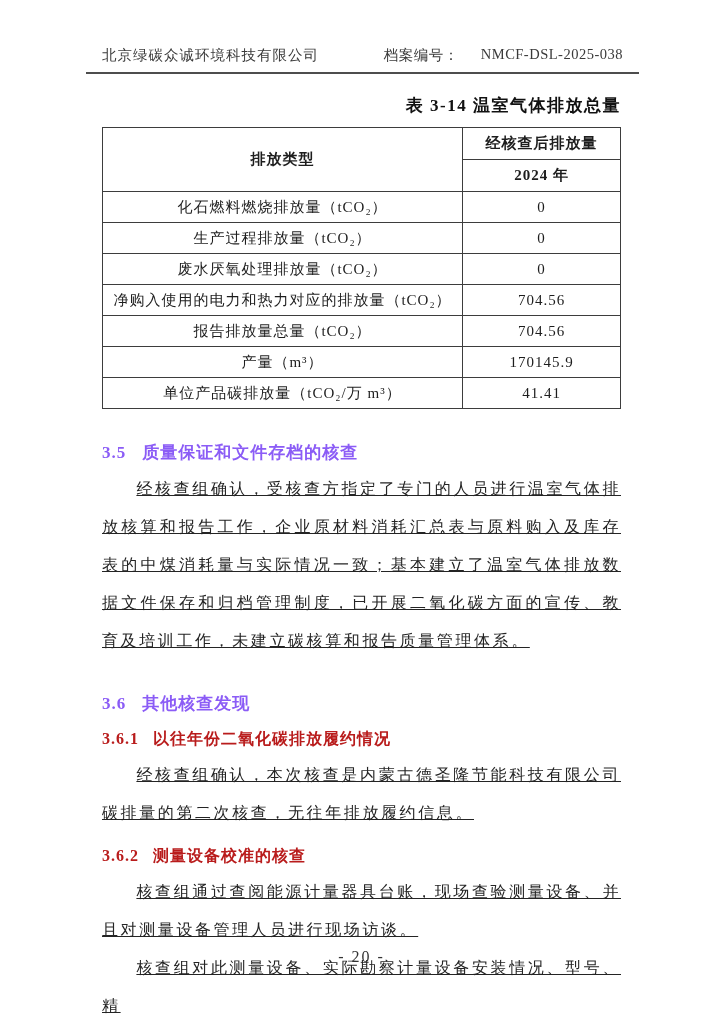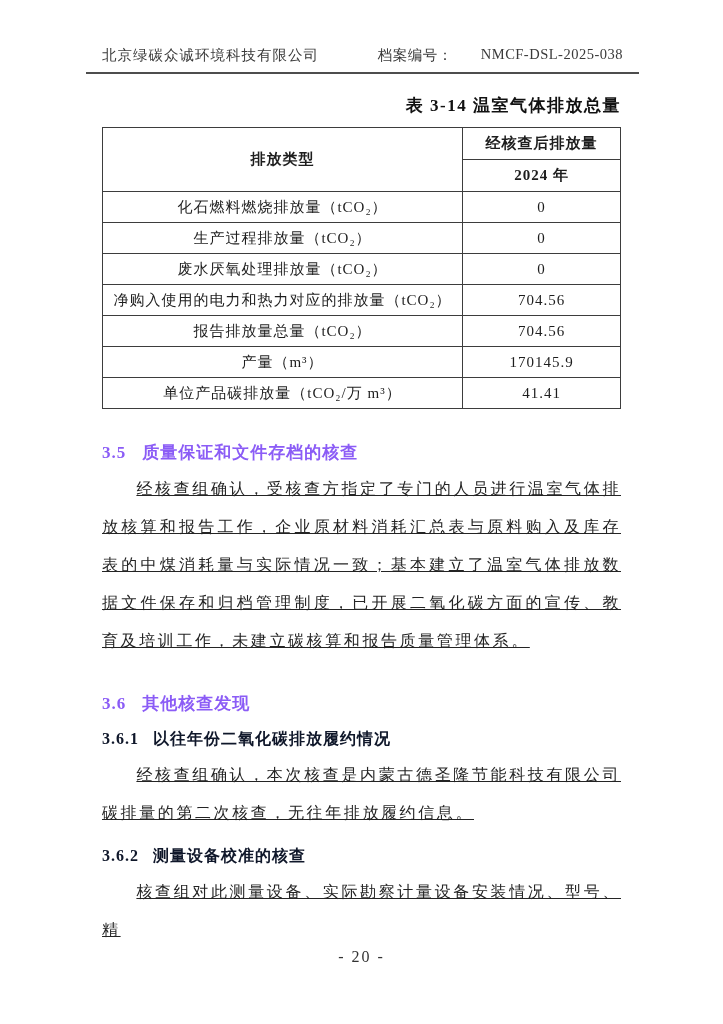--- a/index.html
+++ b/index.html
@@ -23,21 +23,21 @@
     right: 84px;
     display: flex;
     justify-content: space-between;
     align-items: flex-end;
     padding: 0 16px 7px 16px;
     border-bottom: 2px solid #4d4d4d;
     font-size: 14.5px;
     color: #3a3a3a;
     letter-spacing: 1px;
   }
-  .doc-header .archive { display: flex; gap: 28px; letter-spacing: 0.5px; }
+  .doc-header .archive { display: flex; gap: 22px; letter-spacing: 0.5px; }
   
   .content {
     position: absolute;
     top: 90px;
     left: 102px;
     width: 519px;
   }
   .table-title {
     text-align: right;
     font-weight: bold;
@@ -71,21 +71,21 @@
     font-size: 17px;
     font-weight: bold;
     color: #8b5cf6;
     letter-spacing: 1px;
   }
   .sec-h1 .num { margin-right: 16px; }
   .sec-h2 {
     margin-top: 14px;
     font-size: 16px;
     font-weight: bold;
-    color: #0f172a;
+    color: #b91c1c;
     letter-spacing: 1px;
   }
   .sec-h2 .num { margin-right: 14px; }
   .para {
     margin-top: 6px;
     font-size: 16px;
     line-height: 38px;
     letter-spacing: 2.6px;
     text-align: justify;
     text-indent: 2.15em;
@@ -172,19 +172,20 @@
     </div>
 
     <div class="sec-h2">
       <span class="num">3.6.1</span><span>以往年份二氧化碳排放履约情况</span>
     </div>
     <div class="para">经核查组确认，本次核查是内蒙古德圣隆节能科技有限公司碳排量的第二次核查，无往年排放履约信息。</div>
 
     <div class="sec-h2">
       <span class="num">3.6.2</span><span>测量设备校准的核查</span>
     </div>
+    <div class="para">核查组通过查阅能源计量器具台账，现场查验测量设备、并且对测量设备管理人员进行现场访谈。</div>
     <div class="para">核查组对此测量设备、实际勘察计量设备安装情况、型号、精</div>
 
   </div>
 
   <div class="doc-footer">- 20 -</div>
 
 </div>
 
 </body></html>

